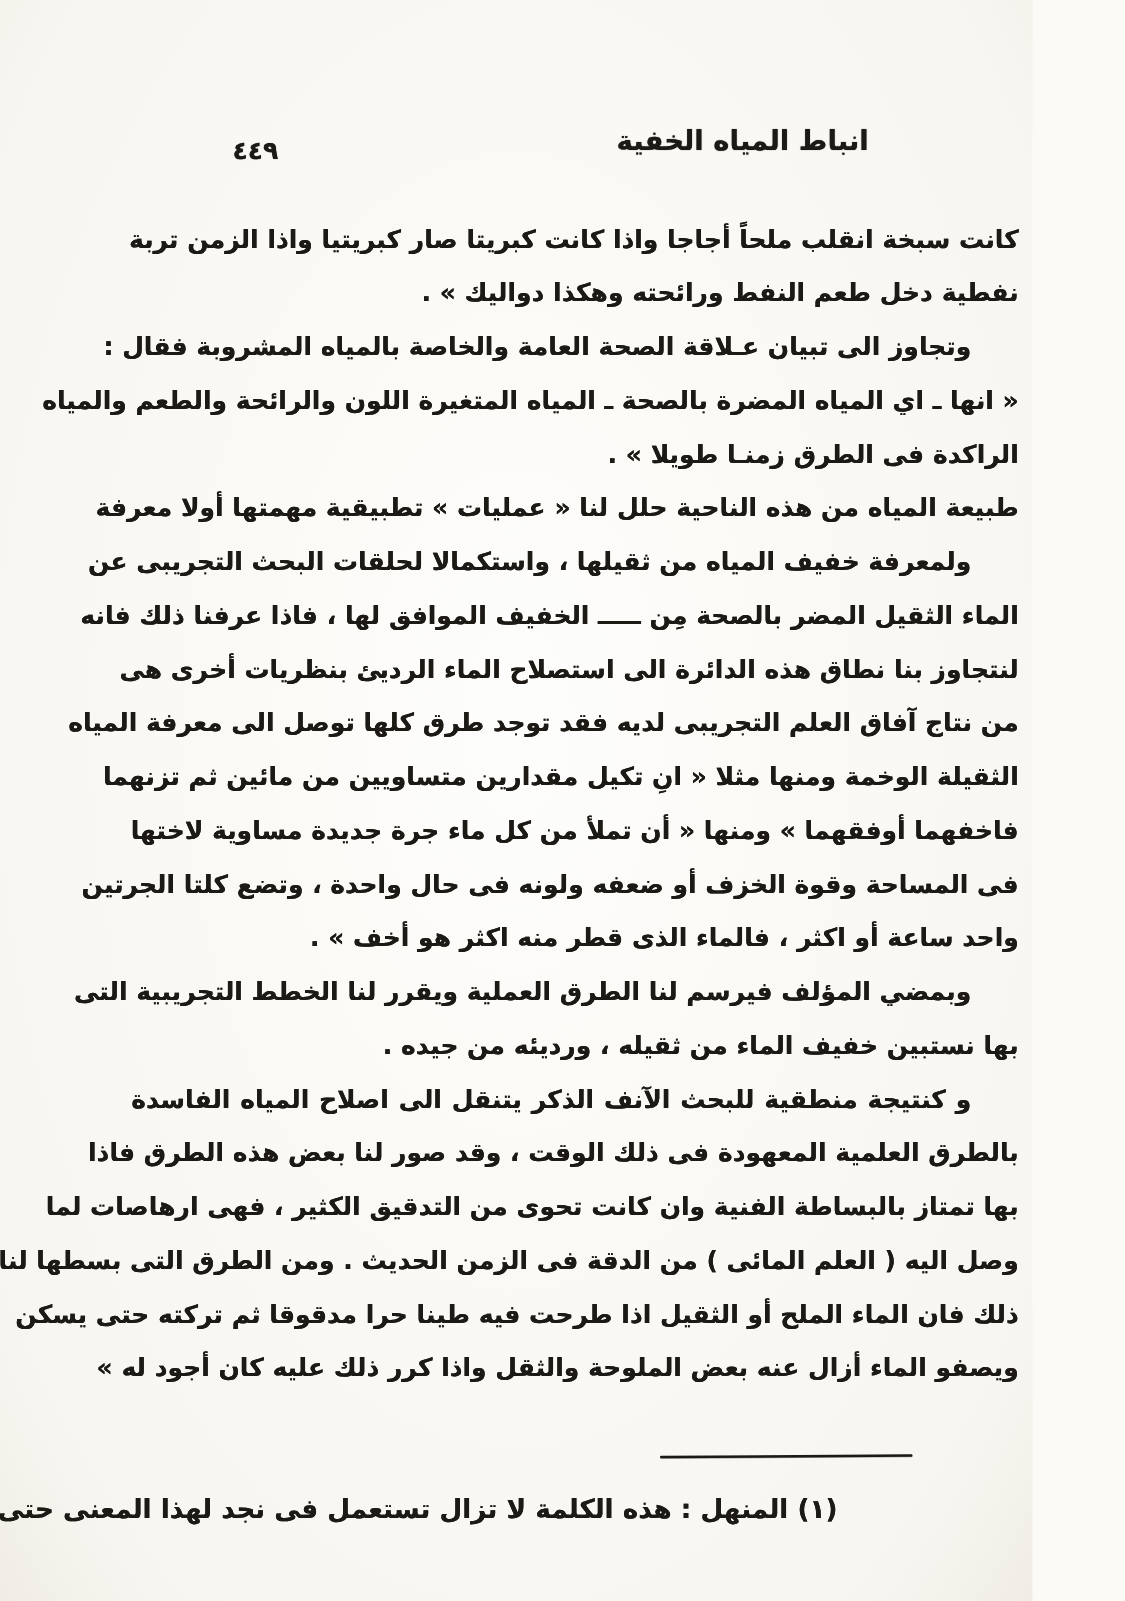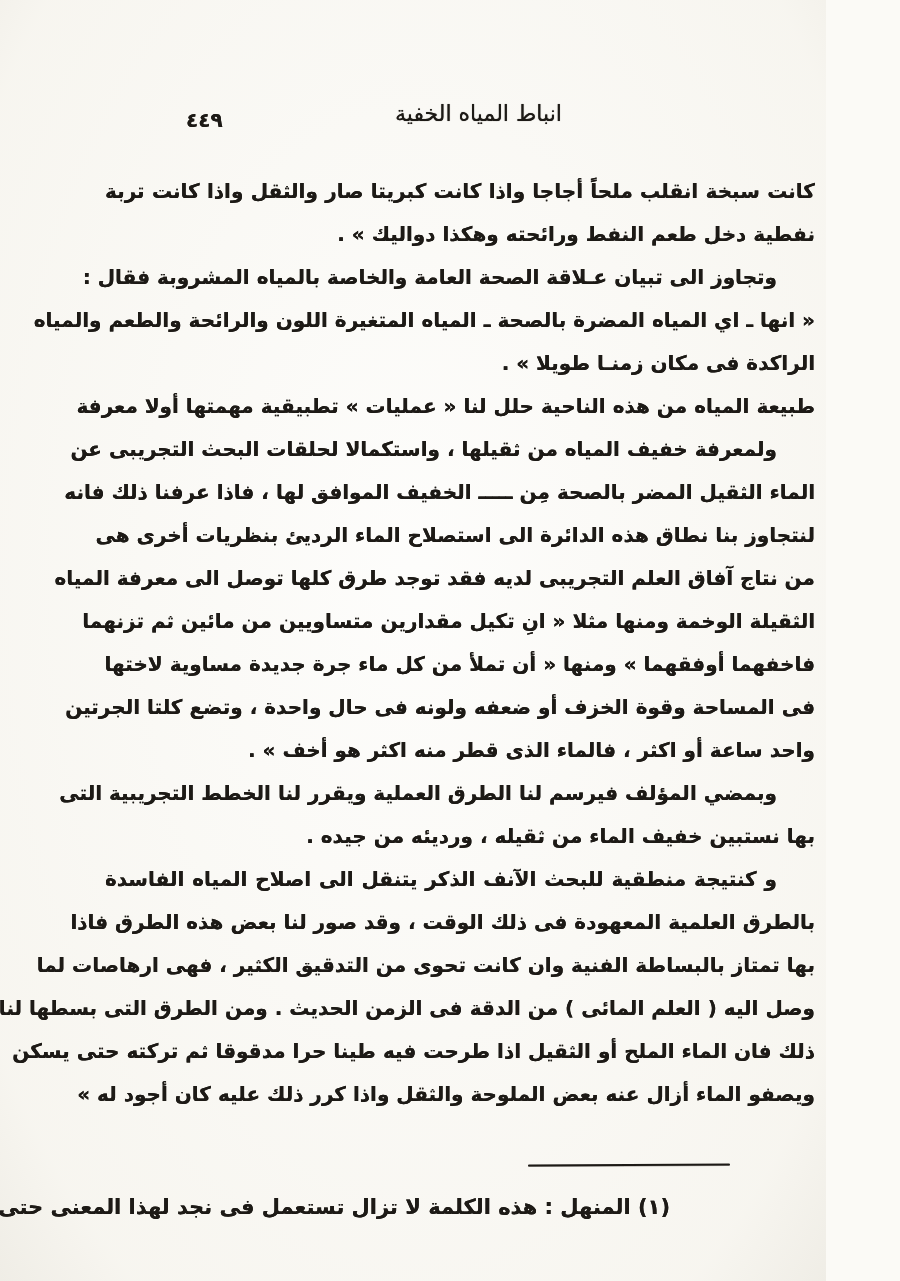--- a/index.html
+++ b/index.html
@@ -21,21 +21,21 @@
       var(--paper);
   }
   
   .page-number{
     position:absolute;left:186px;top:108px;
     font-size:20px;font-weight:bold;
     text-shadow:0 0 0.6px currentColor;
   }
   .header-title{
     position:absolute;left:395px;top:101px;width:300px;
-    text-align:left;font-size:22px;font-weight:normal;
+    text-align:right;font-size:22px;font-weight:bold;
     direction:rtl;
     text-shadow:0 0 0.7px currentColor;
     white-space:nowrap;
   }
   
   .body-text{
     position:absolute;top:170px;left:105px;width:710px;
     direction:rtl;
   }
   .line{
@@ -72,25 +72,25 @@
 <body>
 
 <div class="page">
 
   <div>
     <span class="page-number">٤٤٩</span>
     <span class="header-title">انباط المياه الخفية</span>
   </div>
 
   <div class="body-text" dir="rtl">
-      <div class="line">كانت سبخة انقلب ملحاً أجاجا واذا كانت كبريتا صار والثقل واذا كانت تربة</div>
+      <div class="line">كانت سبخة انقلب ملحاً أجاجا واذا كانت كبريتا صار كبريتيا واذا الزمن تربة</div>
       <div class="line para-end">نفطية دخل طعم النفط ورائحته وهكذا دواليك » .</div>
       <div class="line indent">وتجاوز الى تبيان عـلاقة الصحة العامة والخاصة بالمياه المشروبة فقال :</div>
       <div class="line">« انها ـ اي المياه المضرة بالصحة ـ المياه المتغيرة اللون والرائحة والطعم والمياه</div>
-      <div class="line para-end">الراكدة فى مكان زمنـا طويلا » .</div>
+      <div class="line para-end">الراكدة فى الطرق زمنـا طويلا » .</div>
       <div class="line">طبيعة المياه من هذه الناحية حلل لنا « عمليات » تطبيقية مهمتها أولا معرفة</div>
       <div class="line indent">ولمعرفة خفيف المياه من ثقيلها ، واستكمالا لحلقات البحث التجريبى عن</div>
       <div class="line">الماء الثقيل المضر بالصحة مِن ـــــ الخفيف الموافق لها ، فاذا عرفنا ذلك فانه</div>
       <div class="line">لنتجاوز بنا نطاق هذه الدائرة الى استصلاح الماء الرديئ بنظريات أخرى هى</div>
       <div class="line">من نتاج آفاق العلم التجريبى لديه فقد توجد طرق كلها توصل الى معرفة المياه</div>
       <div class="line">الثقيلة الوخمة ومنها مثلا « انِ تكيل مقدارين متساويين من مائين ثم تزنهما</div>
       <div class="line">فاخفهما أوفقهما » ومنها « أن تملأ من كل ماء جرة جديدة مساوية لاختها</div>
       <div class="line">فى المساحة وقوة الخزف أو ضعفه ولونه فى حال واحدة ، وتضع كلتا الجرتين</div>
       <div class="line para-end">واحد ساعة أو اكثر ، فالماء الذى قطر منه اكثر هو أخف » .</div>
       <div class="line indent">وبمضي المؤلف فيرسم لنا الطرق العملية ويقرر لنا الخطط التجريبية التى</div>

